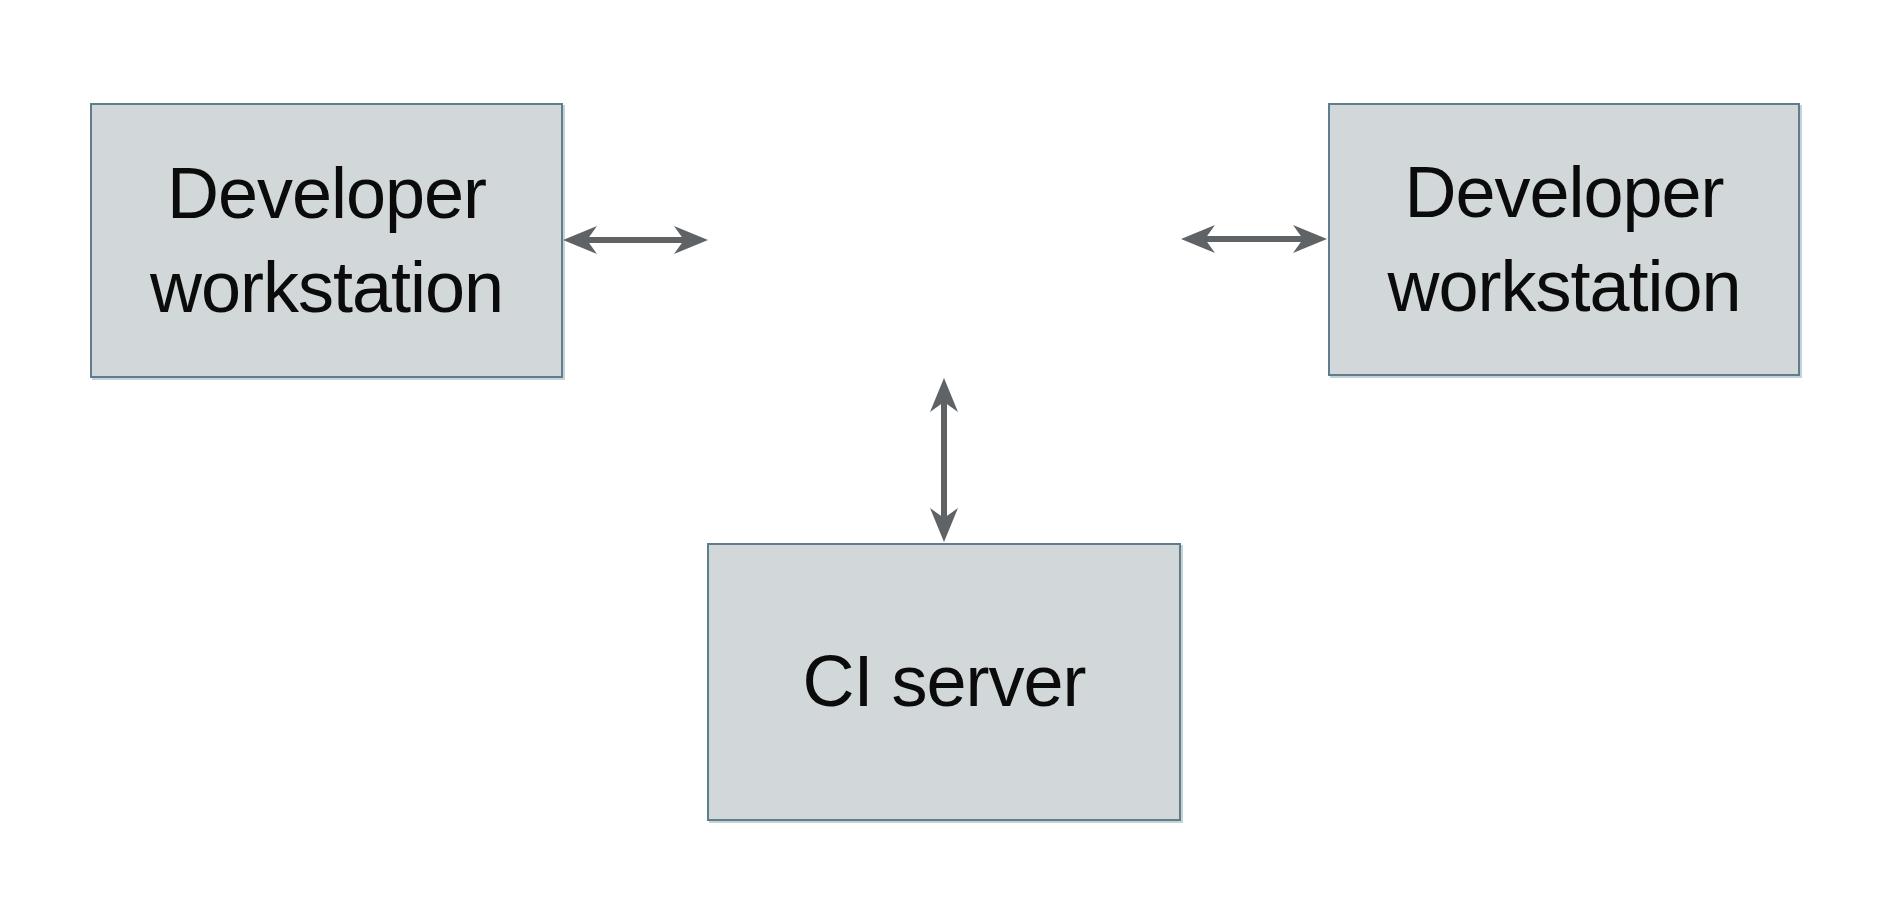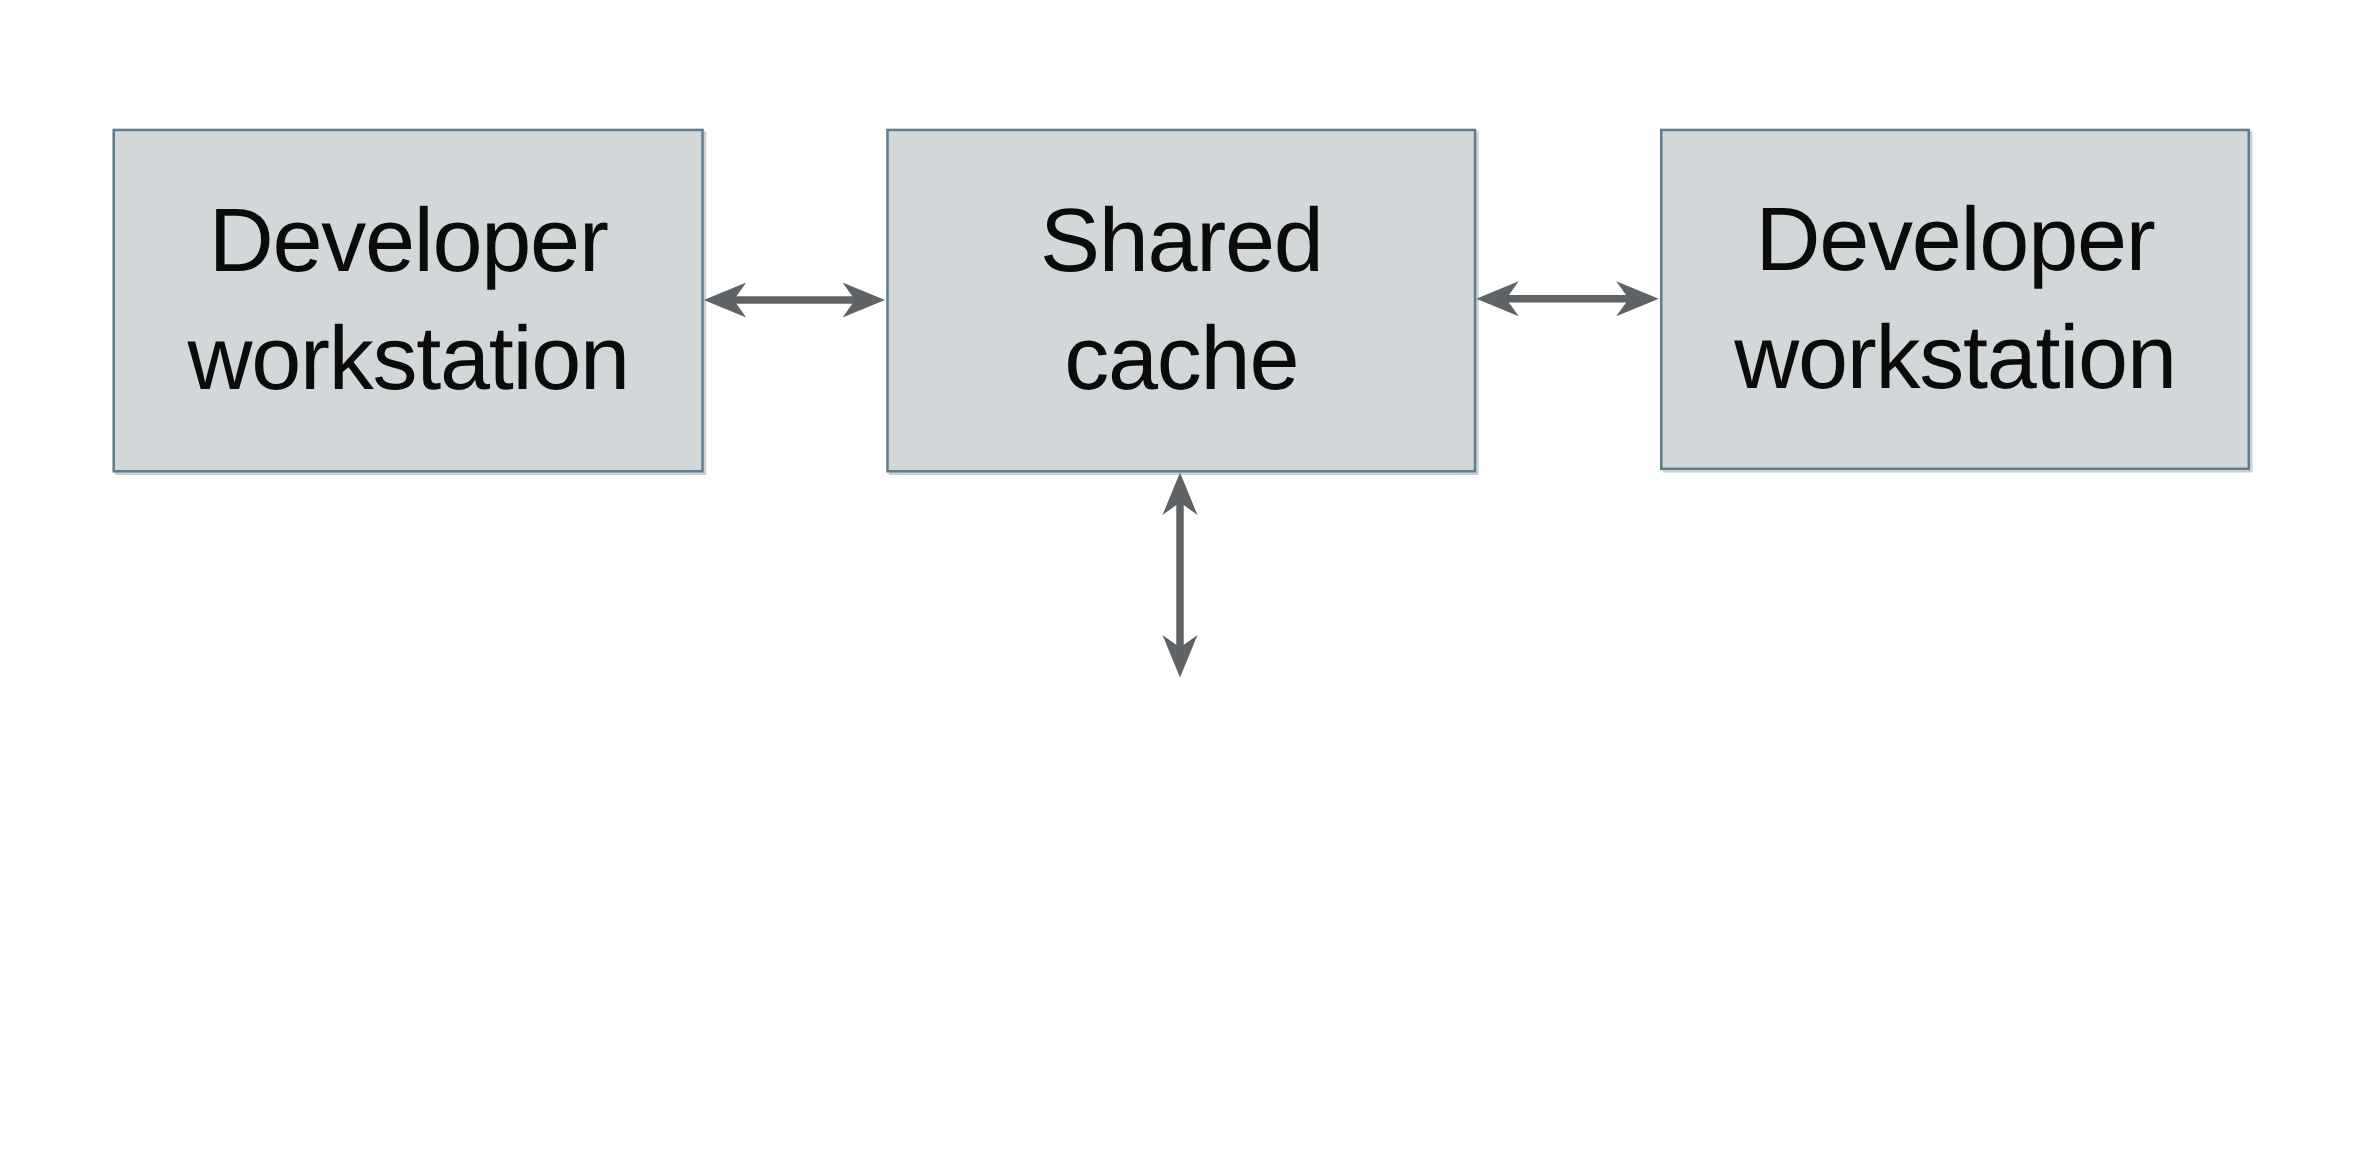--- a/index.html
+++ b/index.html
@@ -72,22 +72,22 @@
       <line class="arrow-line" x1="944" y1="400" x2="944" y2="520"></line>
       <polygon class="arrow-head" points="944,378 930,412 944,402 958,412"></polygon>
       <polygon class="arrow-head" points="944,542 930,508 944,518 958,508"></polygon>
     </g>
   </svg>
 
   <div class="node node-ws-left">
     <span class="node-label">Developer workstation</span>
   </div>
 
-  <div class="node node-cache">
-    <span class="node-label">Shared cache</span>
-  </div>
 
   <div class="node node-ws-right">
     <span class="node-label">Developer workstation</span>
   </div>
 
+  <div class="node node-ci">
+    <span class="node-label">CI server</span>
+  </div>
 
 </div>
 
 </body></html>

